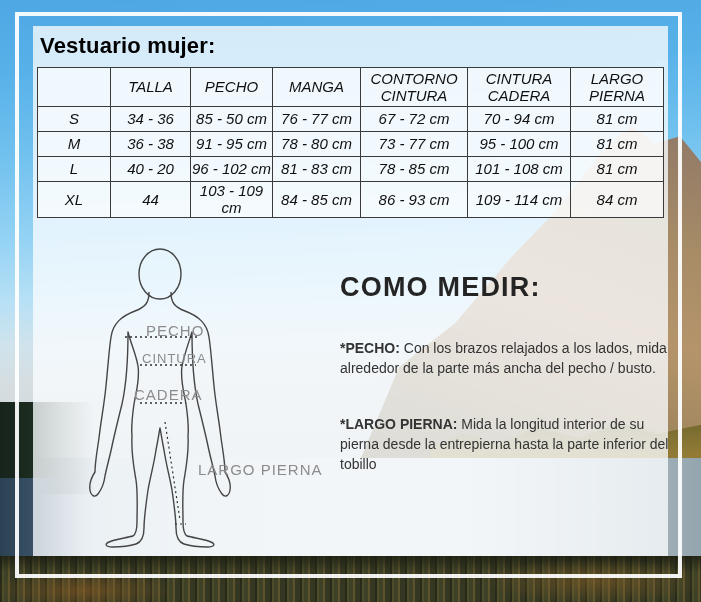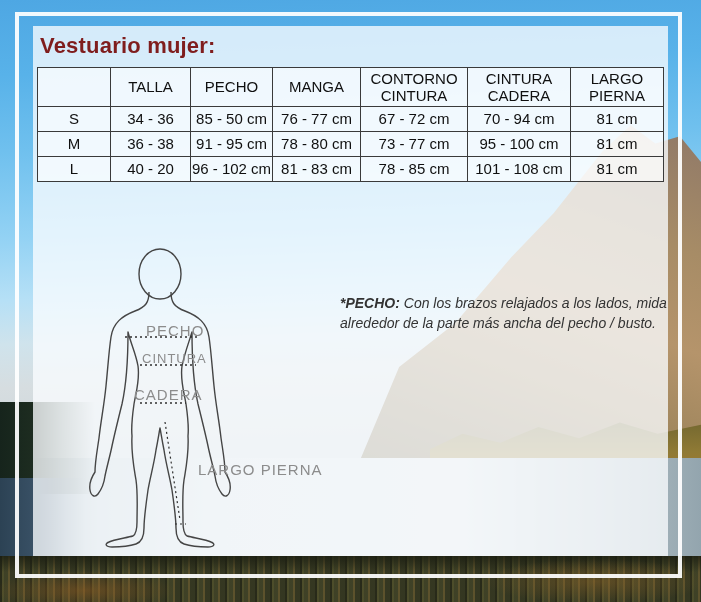--- a/index.html
+++ b/index.html
@@ -51,26 +51,26 @@
     position:absolute; left:15px; top:12px; width:667px; height:566px;
     border:4px solid rgba(255,255,255,.93);
   }
   .panel {
     position:absolute; left:33px; top:26px; width:635px; height:530px;
     background:rgba(250,253,255,.78);
   }
   
   .page-title {
     position:absolute; left:40px; top:33px;
-    font-size:22px; font-weight:bold; color:#7f1d1d; letter-spacing:.2px;
+    font-size:22px; font-weight:bold; color:#000000; letter-spacing:.2px;
   }
   
   table.size-table {
     position:absolute; left:37px; top:67px; width:626px;
-    border-collapse:collapse; table-layout:fixed;
+    border-collapse:collapse; table-layout:fixed;font-style:italic;
   }
   .size-table td, .size-table th {
     border:1px solid #3a3a3a;
     background:rgba(255,255,255,.62);
     text-align:center; vertical-align:middle;
     font-size:15px; font-weight:normal; color:#101010; line-height:1.15;
   }
   .size-table thead th { height:39px; }
   .size-table tbody td { height:25px; }
   
@@ -80,21 +80,21 @@
   }
   .lbl-pecho   { left:146px; top:322px; }
   .lbl-cintura { left:142px; top:351px; font-size:13px;text-align:right; }
   .lbl-cadera  { left:134px; top:386px; }
   .lbl-pierna  { left:198px; top:461px; font-size:15px; }
   
   .measure-block { position:absolute; left:340px; top:272px; width:332px; }
   .measure-heading {
     font-size:27px; font-weight:600; letter-spacing:1.2px; color:#242424;
   }
-  .measure-item { margin-top:21px; font-size:14px; line-height:1.45; color:#333;font-style:italic; }
+  .measure-item { margin-top:35px; font-size:14px; line-height:1.45; color:#333; }
   .measure-item b { color:#333; }
 </style>
 </head>
 <body>
 
 <div class="page">
 
   <div class="sky"></div>
   <div class="mountain"></div>
   <div class="foliage"></div>
@@ -149,20 +149,29 @@
         <td>81 cm</td>
       </tr>
       <tr>
         <td>L</td>
         <td>40 - 20</td>
         <td>96 - 102 cm</td>
         <td>81 - 83 cm</td>
         <td>78 - 85 cm</td>
         <td>101 - 108 cm</td>
         <td>81 cm</td>
+      </tr>
+      <tr>
+        <td>XL</td>
+        <td>44</td>
+        <td>103 - 109 cm</td>
+        <td>84 - 85 cm</td>
+        <td>86 - 93 cm</td>
+        <td>109 - 114 cm</td>
+        <td>84 cm</td>
       </tr>
     </tbody>
   </table>
 
   <svg class="figure-svg" width="152" height="306" viewBox="0 0 152 306">
     <ellipse cx="75" cy="28" rx="21" ry="25" fill="none" stroke="#454545" stroke-width="1.4"></ellipse>
     <path fill="none" stroke="#454545" stroke-width="1.4" stroke-linejoin="round" d="M 64,46
          C 64,56 61,61 50,65 C 37,70 28,77 26,91 C 24,104 23,120 21,140
          C 19,160 16,174 14,192 C 12,206 10,216 10,226
          C 6,232 4,238 5,244 C 6,250 10,252 13,248 C 16,244 19,238 20,230
@@ -186,16 +195,18 @@
     <line x1="55" y1="157" x2="101" y2="157" stroke="#2f2f2f" stroke-width="1.3" stroke-dasharray="2 3"></line>
     <path fill="none" stroke="#2f2f2f" stroke-width="1.2" stroke-dasharray="2 3" d="M 80,176 L 95,274 M 90,278 L 101,278"></path>
   </svg>
 
   <div class="fig-label lbl-pecho">PECHO</div>
   <div class="fig-label lbl-cintura">CINTURA</div>
   <div class="fig-label lbl-cadera">CADERA</div>
   <div class="fig-label lbl-pierna">LARGO PIERNA</div>
 
   <div class="measure-block">
+    <div class="measure-heading">COMO MEDIR:</div>
     <p class="measure-item"><b>*PECHO:</b> <span>Con los brazos relajados a los lados, mida alrededor de la parte más ancha del pecho / busto.</span></p>
+    <p class="measure-item"><b>*LARGO PIERNA:</b> <span>Mida la longitud interior de su pierna desde la entrepierna hasta la parte inferior del tobillo</span></p>
   </div>
 
 </div>
 
 </body></html>

